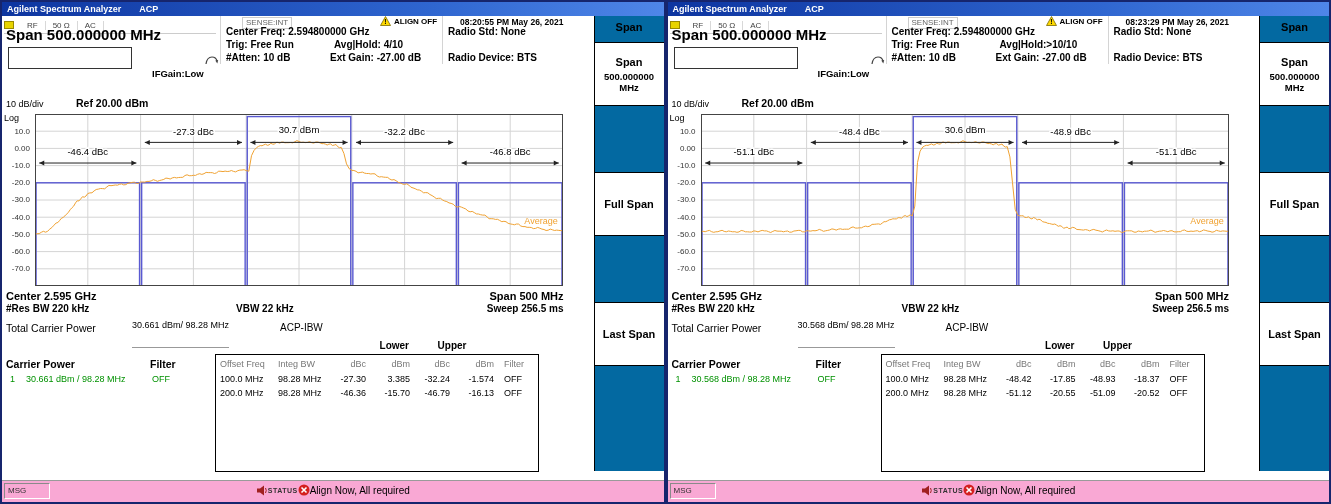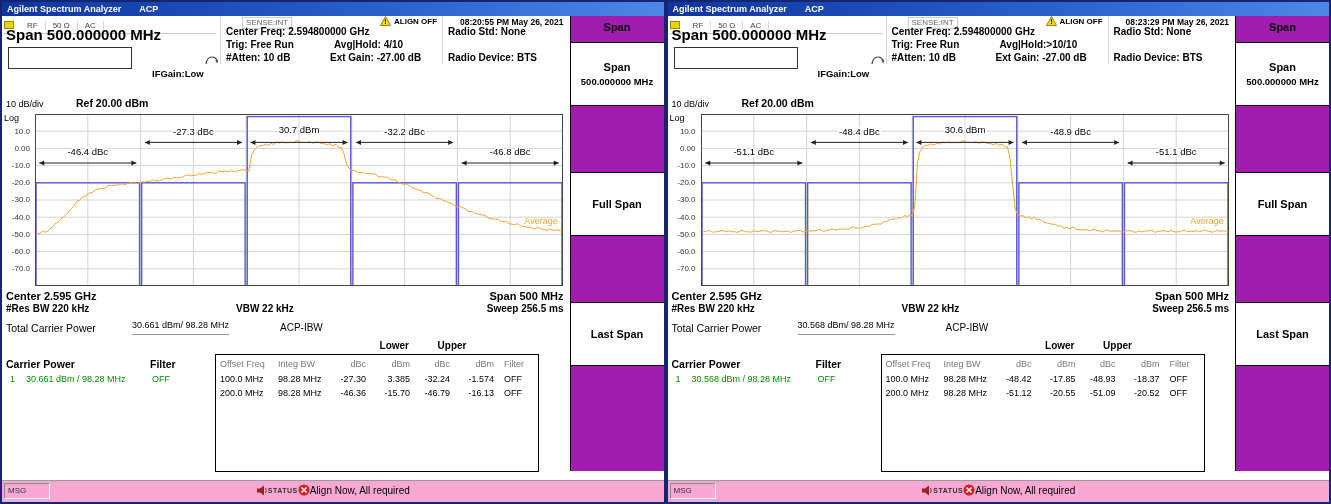--- a/index.html
+++ b/index.html
@@ -33,21 +33,21 @@
   .yticks{position:absolute;left:0;top:112px;width:30px;height:172px;font-size:8px;color:#333}
   .ytick{position:absolute;right:2px;text-align:right;white-space:nowrap}
   .chart{position:absolute;left:33px;top:112px}
   svg{font-family:"Liberation Sans",sans-serif}
   .f-center{position:absolute;left:4px;top:288px;font-size:11px;font-weight:bold}
   .f-resbw{position:absolute;left:4px;top:301px;font-weight:bold}
   .f-vbw{position:absolute;left:234px;top:301px;font-weight:bold}
   .f-span{position:absolute;right:100px;top:288px;font-size:11px;font-weight:bold}
   .f-sweep{position:absolute;right:100px;top:301px;font-weight:bold}
   .r-total-label{position:absolute;left:4px;top:320px;font-size:10.5px}
-  .r-total-value{position:absolute;left:130px;top:318px;font-size:9px;border-bottom:1px solid #999;padding-bottom:4px}
+  .r-total-value{position:absolute;left:130px;top:318px;font-size:9px;border-bottom:1px solid #999;padding-bottom:17px}
   .r-mode{position:absolute;left:278px;top:320px}
   .r-lower{position:absolute;left:325px;top:338px;width:82px;text-align:right;font-weight:bold}
   .r-upper{position:absolute;left:409px;top:338px;width:82px;text-align:center;font-weight:bold}
   .r-carrier-h{position:absolute;left:4px;top:356px;font-size:10.5px;font-weight:bold}
   .r-filter-h{position:absolute;left:148px;top:356px;font-size:10.5px;font-weight:bold}
   .green{color:#009100}
   .cr-idx{position:absolute;left:8px;top:372px;font-size:9px}
   .cr-val{position:absolute;left:24px;top:372px;font-size:9px;white-space:nowrap}
   .cr-filter{position:absolute;left:150px;top:372px;font-size:9px}
   .offset-box{position:absolute;left:213px;top:352px;width:324px;height:118px;border:1px solid #000;background:#fff}
@@ -56,21 +56,21 @@
   .r0{top:19px}.r1{top:33px}
   .c0{left:4px;width:54px}.c1{left:62px;width:50px}
   .c2{left:112px;width:38px;text-align:right}.c3{left:152px;width:42px;text-align:right}
   .c4{left:196px;width:38px;text-align:right}.c5{left:236px;width:42px;text-align:right}
   .c6{left:288px;width:30px}
   .statusbar{position:absolute;left:0;right:0;top:478px;height:26px;background:#f9a8d4;border-top:1px solid #9a9a9a}
   .msgbox{position:absolute;left:2px;top:2px;width:46px;height:16px;border:1px solid;border-color:#8a8a8a #fff #fff #8a8a8a;font-size:8px;color:#333;padding:2px 3px}
   .statuscluster{position:absolute;left:0;right:0;top:3px;display:flex;justify-content:center;align-items:center;gap:0}
   .statusword{font-size:7px;font-weight:bold;color:#333;letter-spacing:.5px}
   .statusmsg{font-size:10px}
-  .sidebar{position:absolute;top:14px;right:0;width:94px;bottom:31px;border-left:1px solid #000;background:#a21caf}
+  .sidebar{position:absolute;top:14px;right:0;width:70px;bottom:31px;border-left:1px solid #000;background:#0369a1}
   .sk-title{position:absolute;top:5px;left:0;right:0;text-align:center;font-size:11px;font-weight:bold}
   .softkey{position:absolute;left:0;right:0;border-top:1px solid #000;border-bottom:1px solid #000;display:flex;flex-direction:column;align-items:center;justify-content:center;font-size:11px;font-weight:bold;background:#fff;cursor:pointer;text-align:center}
   .sk1{top:26px;height:64px}.sk2{top:156px;height:64px}.sk3{top:286px;height:64px}
   .sk-sub{font-size:9.5px;margin-top:3px}
 </style>
 </head>
 <body>
 
 <div class="screen" id="screen">
   <div class="panel">

